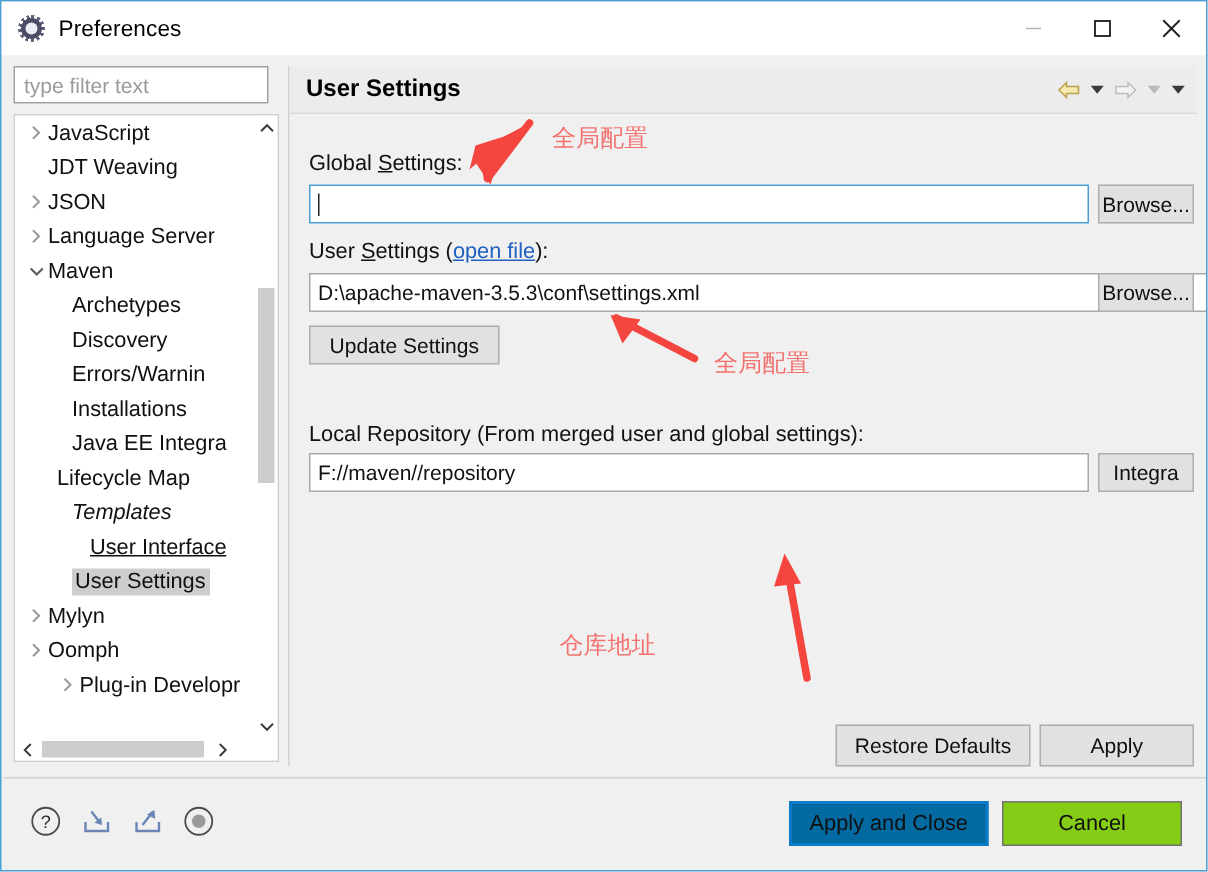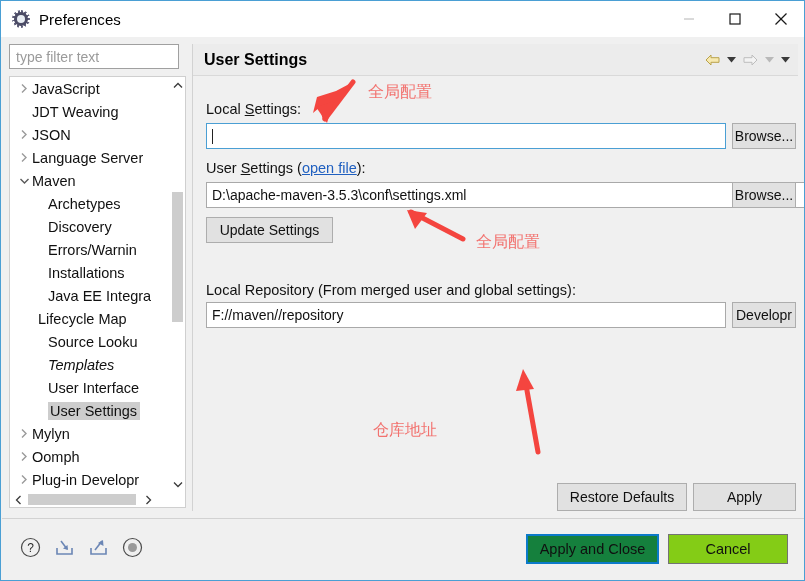--- a/index.html
+++ b/index.html
@@ -206,21 +206,21 @@
   }
   .ficon { width: 24px; height: 24px; display: flex; align-items: center; justify-content: center; }
   .dlg-btn {
     position: absolute; height: 30px;
     background: #84cc16; border: 1px solid #737373;
     font-size: 14.5px; color: #101010;
     display: flex; align-items: center; justify-content: center;
     white-space: nowrap;
   }
   .dlg-btn.default {
-    background: #15803d; border: 2px solid #0b7ac9;
+    background: #0369a1; border: 2px solid #0b7ac9;
   }
 </style>
 </head>
 <body>
 
 <div id="window">
 
   <div id="titlebar">
     <div id="title-icon">
       <div class="gear-outer"></div>
@@ -303,27 +303,24 @@
             </div>
             <div class="tree-item" style="padding-left: 38px;">
               <span class="tlabel">Installations</span>
             </div>
             <div class="tree-item" style="padding-left: 38px;">
               <span class="tlabel">Java EE Integra</span>
             </div>
             <div class="tree-item" style="padding-left: 28px;">
               <span class="tlabel">Lifecycle Map</span>
             </div>
-            <div class="tree-item" style="padding-left: 38px;">
-              <span class="tlabel">Source Looku</span>
-            </div>
             <div class="tree-item" style="padding-left: 38px; font-style: italic;">
               <span class="tlabel">Templates</span>
             </div>
-            <div class="tree-item" style="padding-left: 38px;">
+            <div class="tree-item" style="padding-left: 50px; text-decoration: underline;">
               <span class="tlabel">User Interface</span>
             </div>
             <div class="tree-item selected" style="padding-left: 38px;">
               <span class="tlabel">User Settings</span>
             </div>
             <div class="tree-item" style="padding-left: 6px;">
               <span class="twisty">
                 <svg width="8" height="11" viewBox="0 0 8 11">
                   <polyline points="2,1.5 6,5.5 2,9.5" fill="none" stroke="#9a9a9a" stroke-width="1.4"></polyline>
                 </svg>
@@ -331,21 +328,21 @@
               <span class="tlabel">Mylyn</span>
             </div>
             <div class="tree-item" style="padding-left: 6px;">
               <span class="twisty">
                 <svg width="8" height="11" viewBox="0 0 8 11">
                   <polyline points="2,1.5 6,5.5 2,9.5" fill="none" stroke="#9a9a9a" stroke-width="1.4"></polyline>
                 </svg>
               </span>
               <span class="tlabel">Oomph</span>
             </div>
-            <div class="tree-item" style="padding-left: 6px;">
+            <div class="tree-item" style="padding-left: 6px; margin-left: 21px;">
               <span class="twisty">
                 <svg width="8" height="11" viewBox="0 0 8 11">
                   <polyline points="2,1.5 6,5.5 2,9.5" fill="none" stroke="#9a9a9a" stroke-width="1.4"></polyline>
                 </svg>
               </span>
               <span class="tlabel">Plug-in Developr</span>
             </div>
           </div>
 
         <div id="tree-vscroll">
@@ -407,35 +404,35 @@
             <svg width="9" height="6" viewBox="0 0 9 6">
                 <polygon points="0,0 9,0 4.5,5.5" fill="#3a3a3a"></polygon>
               </svg>
           </div>
         </div>
       </div>
 
       <div id="form">
 
         <div class="flabel" style="left:13px; top:24px;">
-          <span>Local </span><span class="mn">S</span><span>ettings:</span>
+          <span>Global </span><span class="mn">S</span><span>ettings:</span>
         </div>
         <div class="textfield focused" style="left:13px; top:46px; width:520px;"><span class="caret"></span><span></span></div>
         <div class="btn" style="left:539px; top:46px; width:64px; height:26px;">Browse...</div>
 
         <div class="flabel" style="left:13px; top:83px;">
           <span>User </span><span class="mn">S</span><span>ettings (</span><a class="openfile">open file</a><span>):</span>
         </div>
         <div class="textfield" style="left:13px; top:105px; width:612px;">D:\apache-maven-3.5.3\conf\settings.xml</div>
         <div class="btn" style="left:539px; top:105px; width:64px; height:26px;">Browse...</div>
         <div class="btn" style="left:13px; top:140px; width:127px; height:26px;">Update Settings</div>
 
         <div class="flabel" style="left:13px; top:205px;">Local Repository (From merged user and global settings):</div>
         <div class="textfield" style="left:13px; top:225px; width:520px;">F://maven//repository</div>
-        <div class="btn" style="left:539px; top:225px; width:64px; height:26px;">Developr</div>
+        <div class="btn" style="left:539px; top:225px; width:64px; height:26px;">Integra</div>
 
         <div class="btn" style="left:364px; top:406px; width:130px; height:28px;">Restore Defaults</div>
         <div class="btn" style="left:500px; top:406px; width:103px; height:28px;">Apply</div>
 
         <svg class="arrow-svg" style="left:110px; top:2px; width:60px; height:50px;" viewBox="0 0 60 50">
           <path d="M50,3 L20,42 L17,28 L10,34 L14,18 L33,12 Z" fill="#f4453f"></path>
           <path d="M50,3 L22,40" stroke="#f4453f" stroke-width="5" stroke-linecap="round"></path>
           <path d="M24,44 L13,28 L31,22 Z" fill="#f4453f"></path>
         </svg>
         <div class="anno" style="left:175px; top:5px;">全局配置</div>

